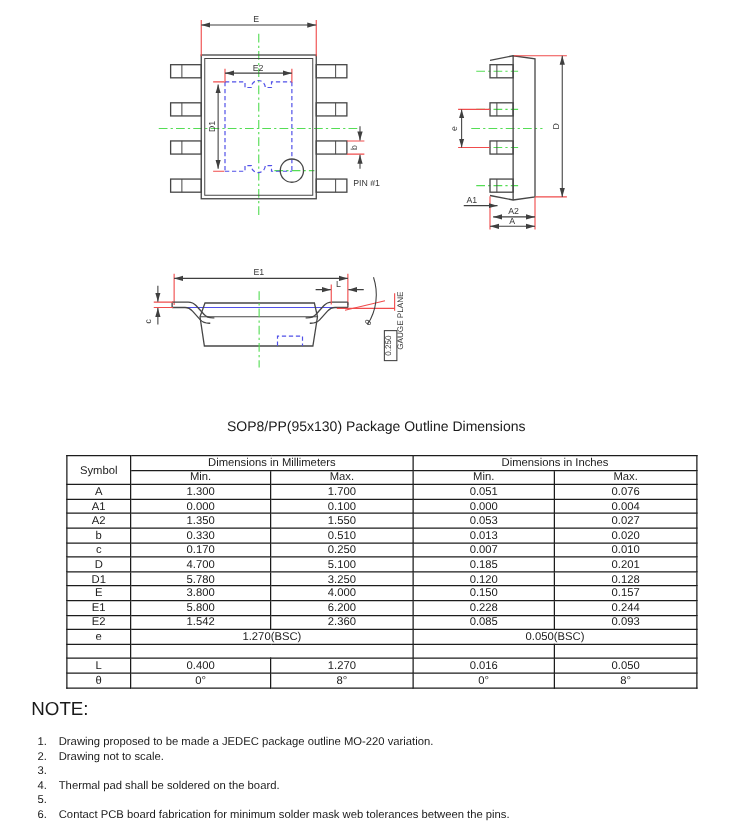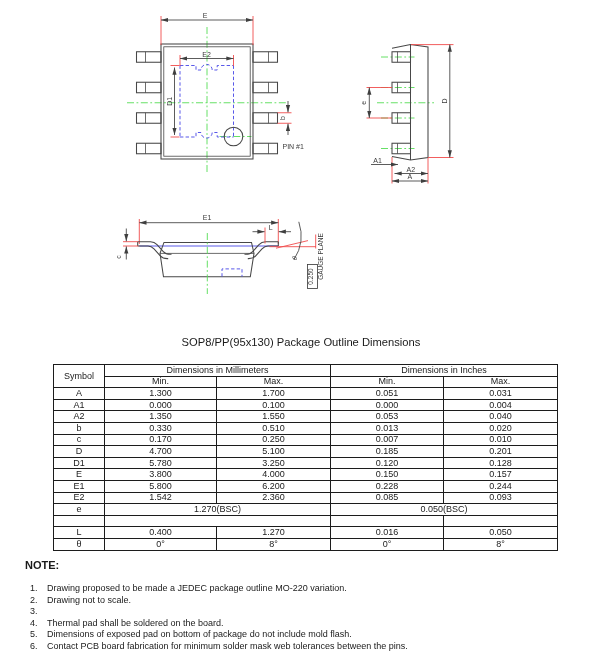--- a/index.html
+++ b/index.html
@@ -22,21 +22,21 @@
 
   
   table.dims{position:absolute;left:53px;top:364px;width:504px;border-collapse:collapse;table-layout:fixed;}
   table.dims th,table.dims td{
     border:1px solid #1c1c1c;font-size:9px;font-weight:normal;
     text-align:center;vertical-align:middle;padding:0;height:10.6px;line-height:1;
   }
 
   
   .notes{position:absolute;left:25px;top:559px;width:560px;}
-  .note-head{font-size:11px;font-weight:bold;}
+  .note-head{font-size:15px;font-weight:normal;}
   .note-list{margin-top:12px;}
   .note-row{display:flex;font-size:9px;line-height:11.6px;padding-left:5px;}
   .note-num{width:17px;flex:0 0 17px;}
 </style>
 </head>
 <body>
 
 <svg id="drawing" width="602" height="330" viewBox="0 0 602 330" xmlns="http://www.w3.org/2000/svg">
   <defs>
     <marker id="arr" orient="auto-start-reverse" markerUnits="userSpaceOnUse" markerWidth="7.5" markerHeight="5" refX="7.2" refY="2.5">
@@ -213,35 +213,35 @@
     <th>Min.</th>
     <th>Max.</th>
     <th>Min.</th>
     <th>Max.</th>
   </tr>
   <tr>
         <td>A</td>
         <td>1.300</td>
         <td>1.700</td>
         <td>0.051</td>
-        <td>0.031</td>
+        <td>0.076</td>
       </tr>
   <tr>
         <td>A1</td>
         <td>0.000</td>
         <td>0.100</td>
         <td>0.000</td>
         <td>0.004</td>
       </tr>
   <tr>
         <td>A2</td>
         <td>1.350</td>
         <td>1.550</td>
         <td>0.053</td>
-        <td>0.040</td>
+        <td>0.027</td>
       </tr>
   <tr>
         <td>b</td>
         <td>0.330</td>
         <td>0.510</td>
         <td>0.013</td>
         <td>0.020</td>
       </tr>
   <tr>
         <td>c</td>
@@ -326,20 +326,19 @@
       </div>
     <div class="note-row">
         <span class="note-num">3.</span>
       </div>
     <div class="note-row">
         <span class="note-num">4.</span>
         <span>Thermal pad shall be soldered on the board.</span>
       </div>
     <div class="note-row">
         <span class="note-num">5.</span>
-        <span>Dimensions of exposed pad on bottom of package do not include mold flash.</span>
       </div>
     <div class="note-row">
         <span class="note-num">6.</span>
         <span>Contact PCB board fabrication for minimum solder mask web tolerances between the pins.</span>
       </div>
   </div>
 </div>
 
 </body></html>

